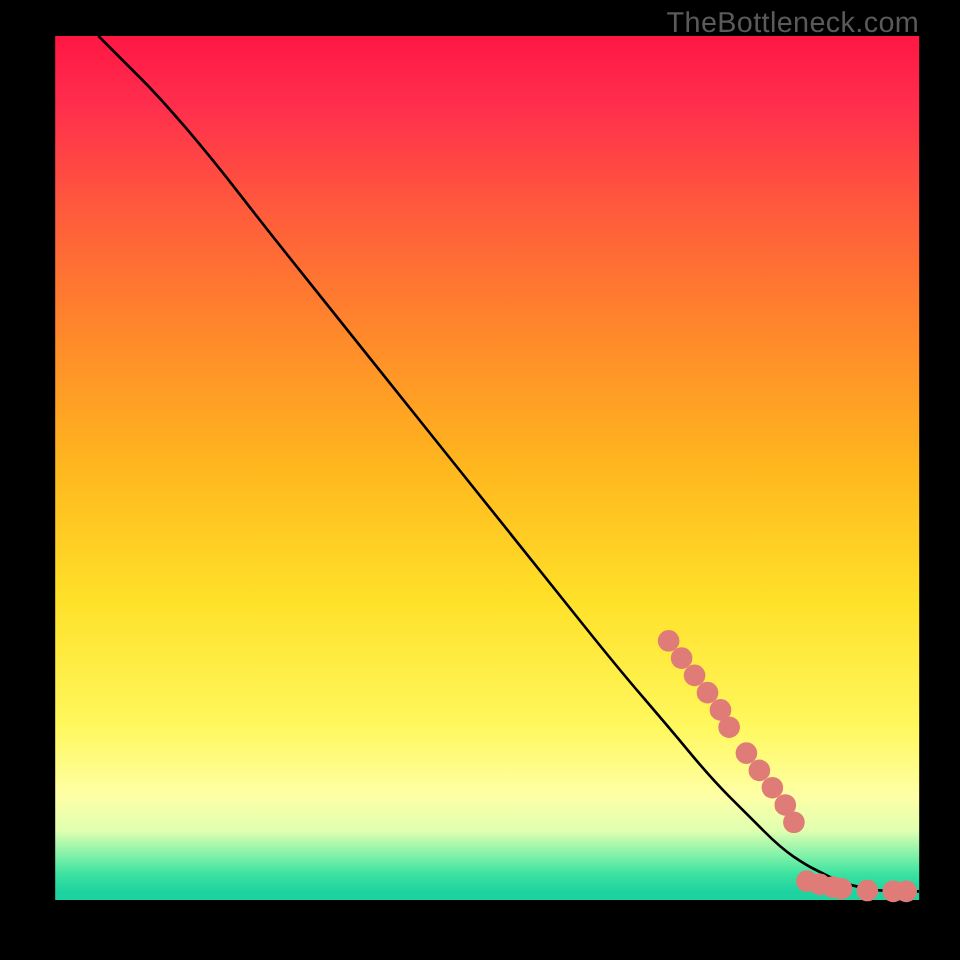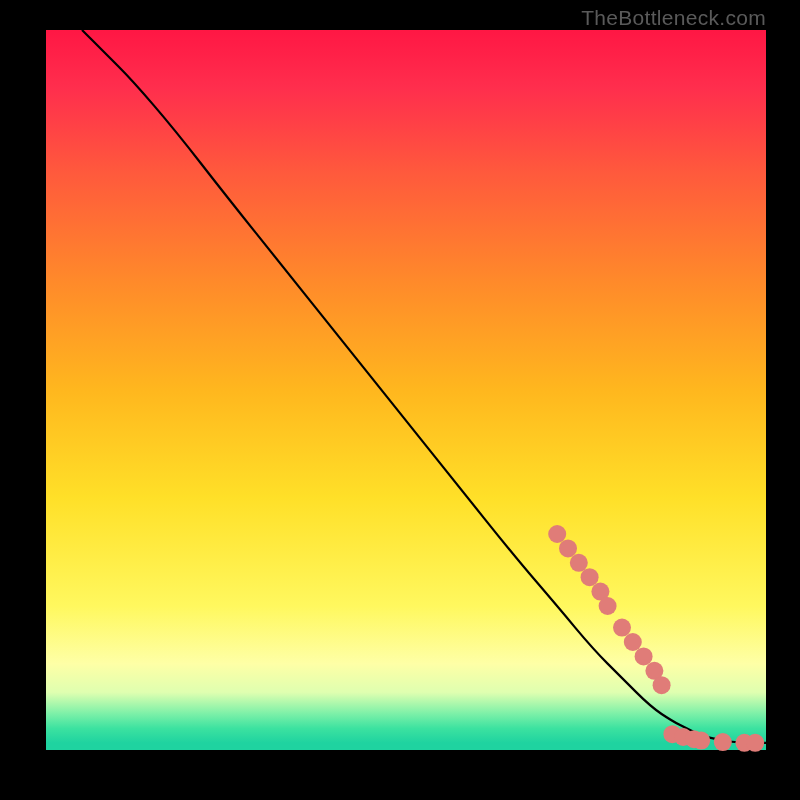--- a/index.html
+++ b/index.html
@@ -41,21 +41,21 @@
       #3ce2a0 97%,
       #1fd3a0 99%,
       #1fd3a0 100%
     );
   }
   .watermark {
     position: absolute;
     top: 6px;
     right: 34px;
     color: #5a5a5a;
-    font-size: 21px;
+    font-size: 24px;
     font-weight: 500;
     letter-spacing: 0.3px;
     user-select: none;
   }
   svg.overlay {
     position: absolute;
     left: 46px;
     top: 30px;
     width: 720px;
     height: 720px;

